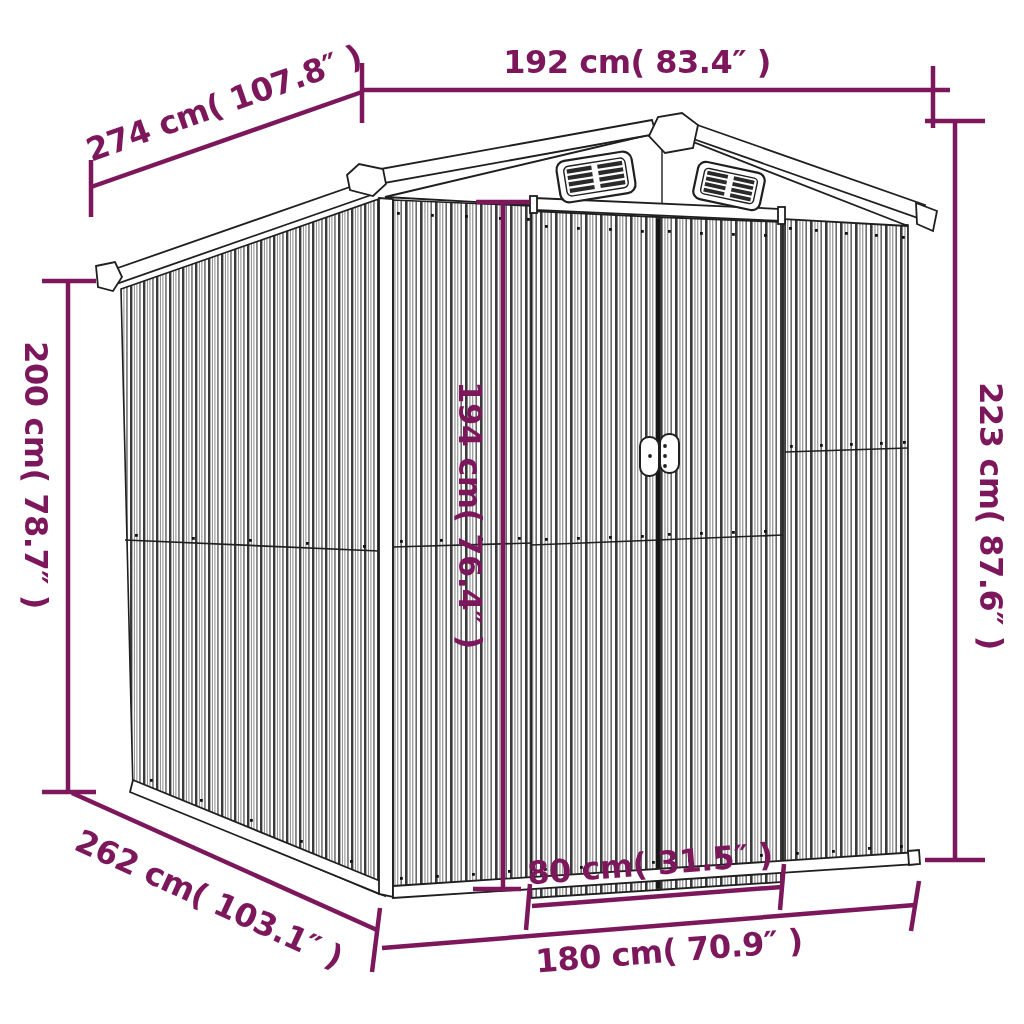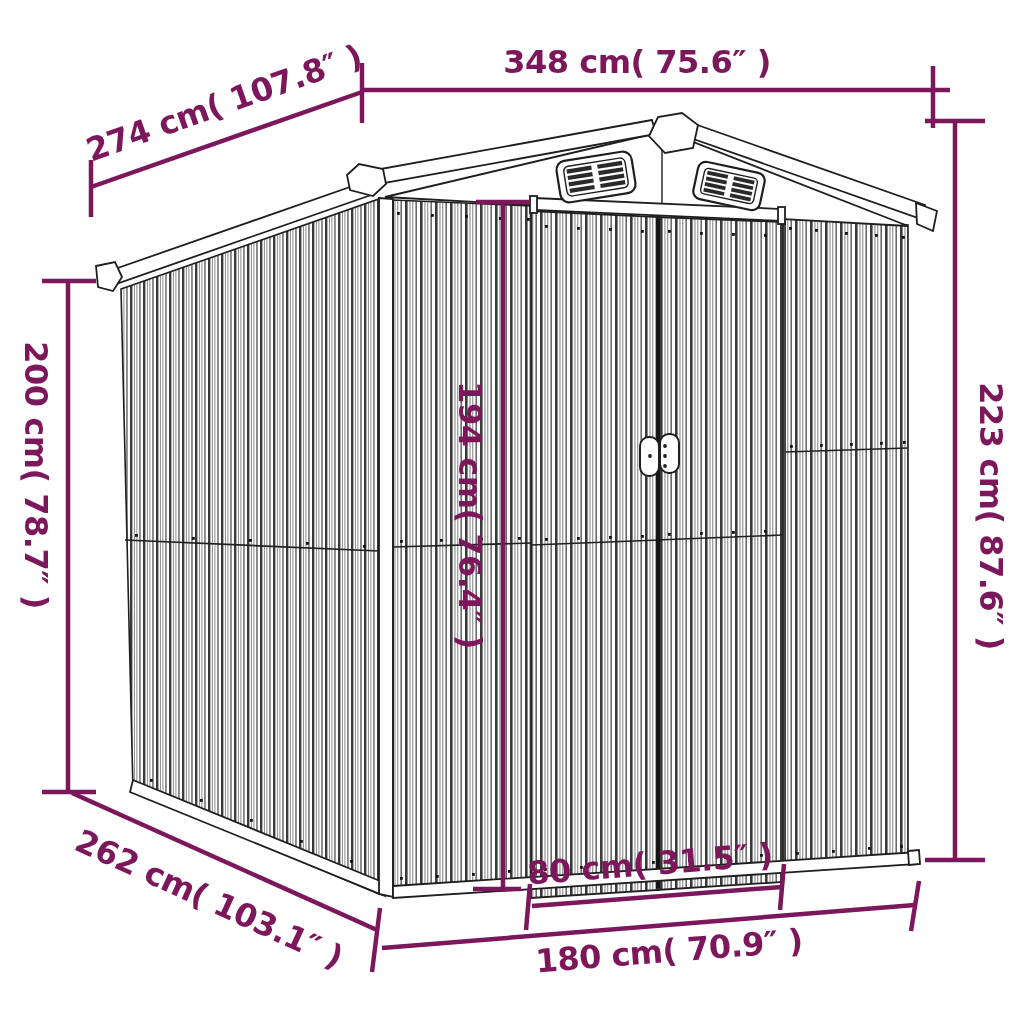--- a/index.html
+++ b/index.html
@@ -240,21 +240,21 @@
     </g>
 
     <g>
       <line x1="532" y1="906" x2="782" y2="887"></line>
       <line x1="530" y1="884" x2="526" y2="930"></line>
       <line x1="784" y1="864" x2="780" y2="910"></line>
     </g>
   </g>
 </svg>
 
-<div class="dim-label" style="left:637px;top:62px;transform:translate(-50%,-50%);">348 cm( 75.6″ )</div>
+<div class="dim-label" style="left:637px;top:62px;transform:translate(-50%,-50%);">192 cm( 83.4″ )</div>
 
 <div class="dim-label" style="left:224px;top:103px;transform:translate(-50%,-50%) rotate(-19.5deg);">274 cm( 107.8″ )</div>
 
 <div class="dim-label" style="left:36px;top:475px;transform:translate(-50%,-50%) rotate(90deg);">200 cm( 78.7″ )</div>
 
 <div class="dim-label" style="left:991px;top:516px;transform:translate(-50%,-50%) rotate(90deg);">223 cm( 87.6″ )</div>
 
 <div class="dim-label" style="left:470px;top:515px;transform:translate(-50%,-50%) rotate(90deg);">194 cm( 76.4″ )</div>
 
 <div class="dim-label" style="left:650px;top:864px;transform:translate(-50%,-50%) rotate(-4.5deg);">80 cm( 31.5″ )</div>

